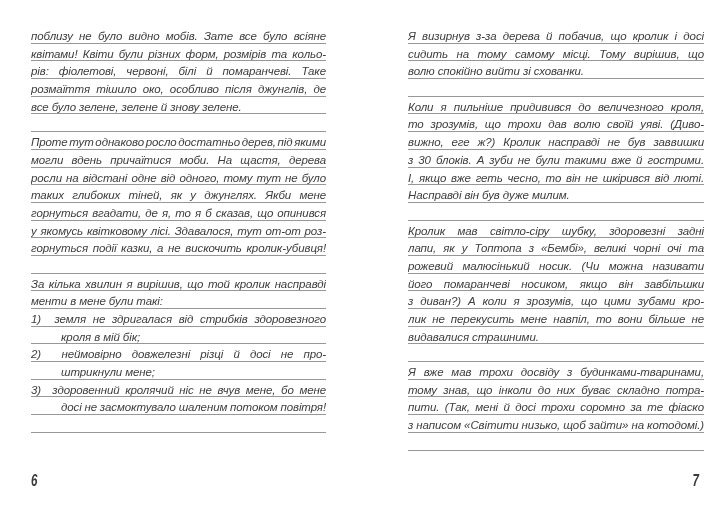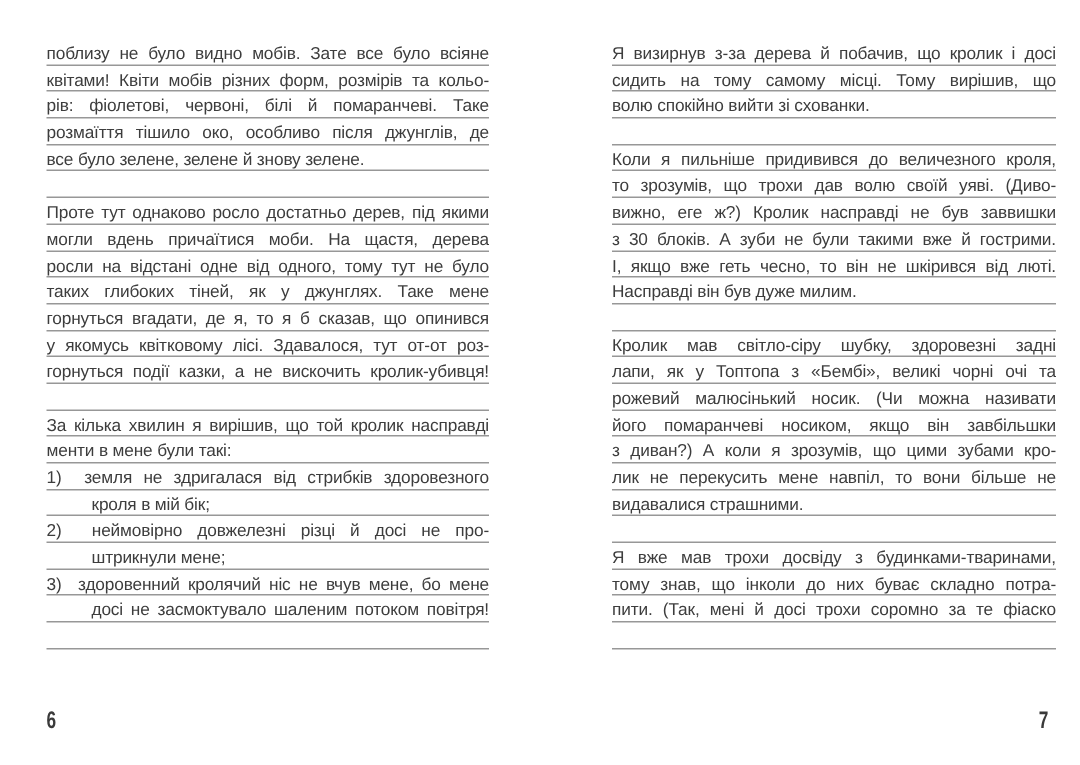--- a/index.html
+++ b/index.html
@@ -10,21 +10,21 @@
   }
   html,body{margin:0;padding:0;}
   body{
     width:720px;height:510px;
     background:var(--paper);
     font-family:"Liberation Sans","DejaVu Sans",sans-serif;
     color:var(--text);
     position:relative;
     overflow:hidden;
   }
-  .spread{position:absolute;inset:0;}
+  .spread{position:absolute;inset:0;font-style:italic;}
   .page-col{
     position:absolute;
     top:26px;
   }
   .page-col.left{left:31px;width:295px;}
   .page-col.right{left:408px;width:296px;}
   .row{
     height:17.7px;
     box-sizing:border-box;
     border-bottom:1px solid var(--rule);
@@ -61,29 +61,29 @@
     transform-origin:right center;
   }
 </style>
 </head>
 <body>
 
 <div class="spread">
 
   <div class="page-col left">
       <div class="row j">поблизу не було видно мобів. Зате все було всіяне</div>
-      <div class="row j">квітами! Квіти мобів різних форм, розмірів та кольо-</div>
+      <div class="row j">квітами! Квіти були різних форм, розмірів та кольо-</div>
       <div class="row j">рів: фіолетові, червоні, білі й помаранчеві. Таке</div>
       <div class="row j">розмаїття тішило око, особливо після джунглів, де</div>
       <div class="row">все було зелене, зелене й знову зелене.</div>
       <div class="row"></div>
       <div class="row j">Проте тут однаково росло достатньо дерев, під якими</div>
       <div class="row j">могли вдень причаїтися моби. На щастя, дерева</div>
       <div class="row j">росли на відстані одне від одного, тому тут не було</div>
-      <div class="row j">таких глибоких тіней, як у джунглях. Таке мене</div>
+      <div class="row j">таких глибоких тіней, як у джунглях. Якби мене</div>
       <div class="row j">горнуться вгадати, де я, то я б сказав, що опинився</div>
       <div class="row j">у якомусь квітковому лісі. Здавалося, тут от-от роз-</div>
       <div class="row j">горнуться події казки, а не вискочить кролик-убивця!</div>
       <div class="row"></div>
       <div class="row j">За кілька хвилин я вирішив, що той кролик насправді</div>
       <div class="row">менти в мене були такі:</div>
       <div class="row j">1)&nbsp; земля не здригалася від стрибків здоровезного</div>
       <div class="row i">кроля в мій бік;</div>
       <div class="row j">2)&nbsp; неймовірно довжелезні різці й досі не про-</div>
       <div class="row i">штрикнули мене;</div>
@@ -108,20 +108,21 @@
       <div class="row j">лапи, як у Топтопа з «Бембі», великі чорні очі та</div>
       <div class="row j">рожевий малюсінький носик. (Чи можна називати</div>
       <div class="row j">його помаранчеві носиком, якщо він завбільшки</div>
       <div class="row j">з диван?) А коли я зрозумів, що цими зубами кро-</div>
       <div class="row j">лик не перекусить мене навпіл, то вони більше не</div>
       <div class="row">видавалися страшними.</div>
       <div class="row"></div>
       <div class="row j">Я вже мав трохи досвіду з будинками-тваринами,</div>
       <div class="row j">тому знав, що інколи до них буває складно потра-</div>
       <div class="row j">пити. (Так, мені й досі трохи соромно за те фіаско</div>
+      <div class="row j">з написом «Світити низько, щоб зайти» на котодомі.)</div>
       <div class="row"></div>
     </div>
 
   <span class="pagenum left">6</span>
 
   <span class="pagenum right">7</span>
 
 </div>
 
 </body></html>

